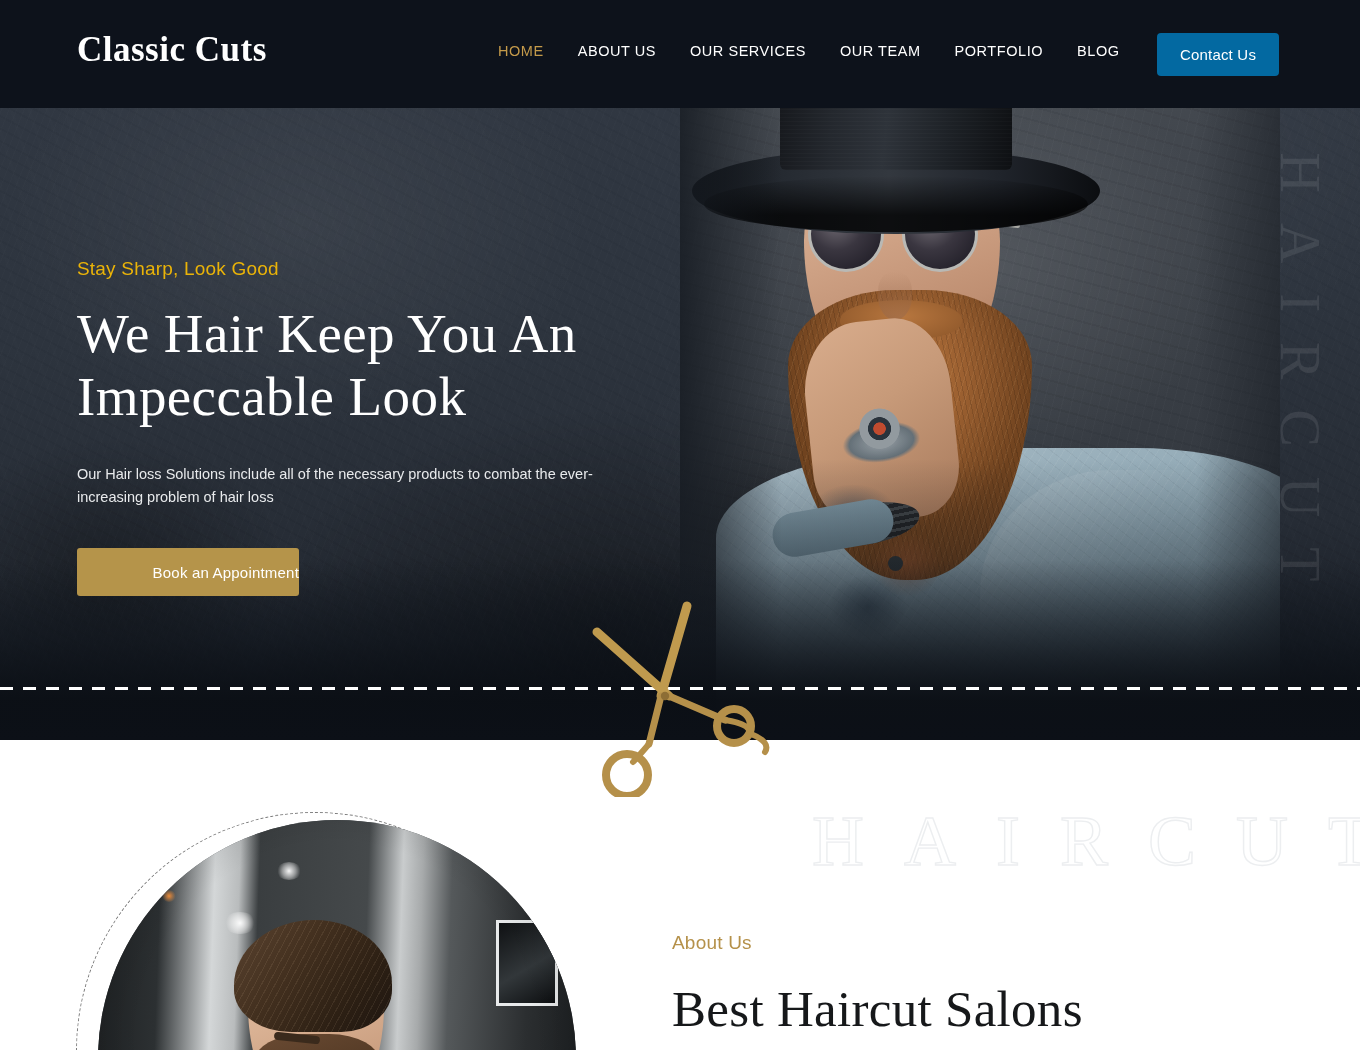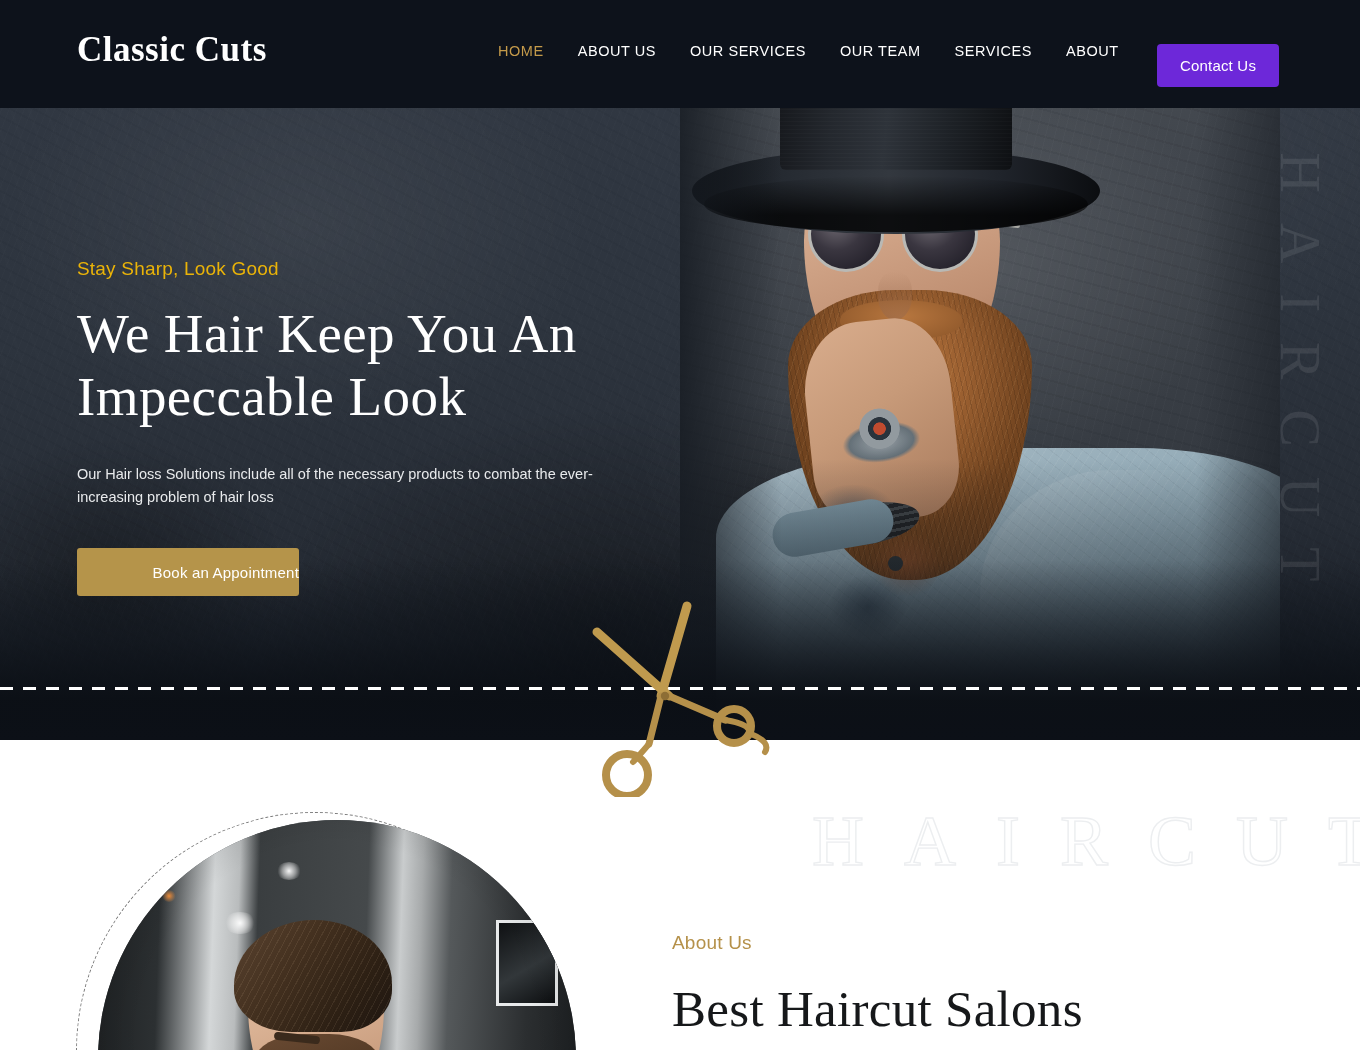--- a/index.html
+++ b/index.html
@@ -325,23 +325,23 @@
     font-size: 14.5px;
     letter-spacing: 0.55px;
     color: #ffffff;
     text-decoration: none;
     white-space: nowrap;
     cursor: pointer;
   }
   .nav a.active { color: #c49a4a; }
   .btn-contact {
     position: absolute;
-    right: 81px; top: 44px;
+    right: 81px; top: 33px;
     width: 122px; height: 43px;
-    background: #6d28d9;
+    background: #0369a1;
     border: none;
     border-radius: 4px;
     color: #ffffff;
     font-size: 15px;
     font-family: "Liberation Sans", sans-serif;
     letter-spacing: 0.2px;
     cursor: pointer;
   }
 
   
@@ -616,19 +616,19 @@
     <h2 class="about-title">Best Haircut Salons</h2>
   </div>
 
   <header class="header">
     <div class="logo">Classic Cuts</div>
     <nav class="nav">
       <a class="active">HOME</a>
       <a>ABOUT US</a>
       <a>OUR SERVICES</a>
       <a>OUR TEAM</a>
-      <a>SERVICES</a>
-      <a>ABOUT</a>
+      <a>PORTFOLIO</a>
+      <a>BLOG</a>
     </nav>
     <button class="btn-contact">Contact Us</button>
   </header>
 
 </div>
 
 </body></html>

